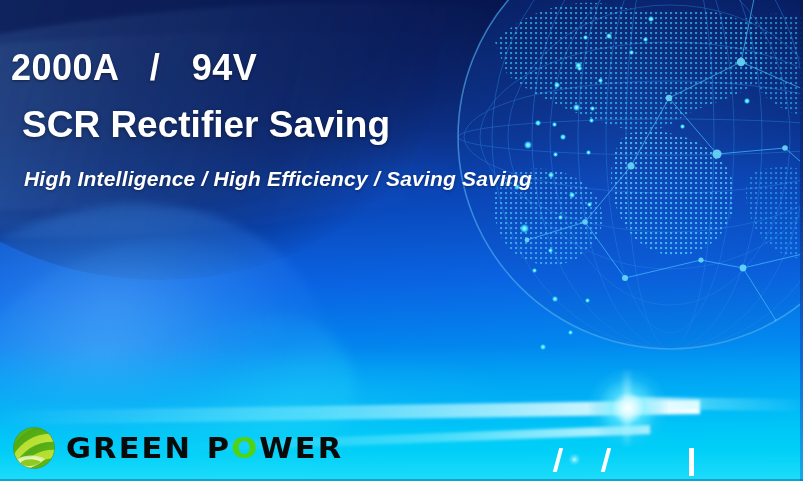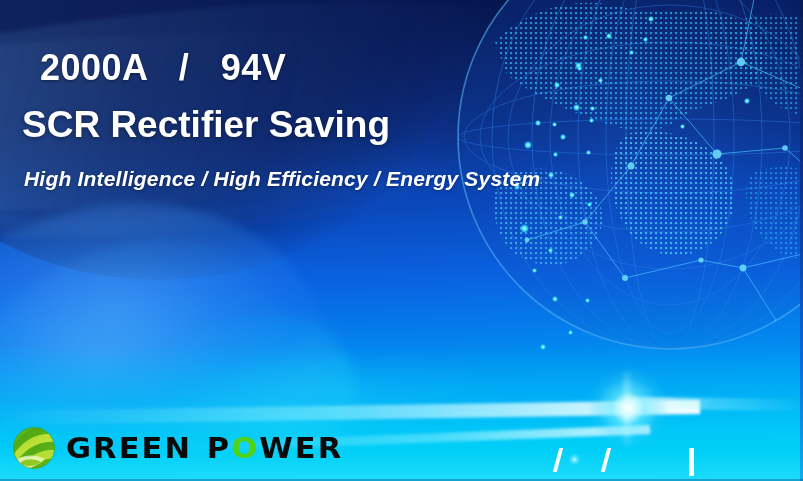--- a/index.html
+++ b/index.html
@@ -169,21 +169,21 @@
 
   .glow-dot {
     position: absolute;
     border-radius: 50%;
     background: radial-gradient(circle, #b9f6ff 0%, #3fe0ff 35%, rgba(40,200,255,0.25) 65%, rgba(40,200,255,0) 100%);
   }
 
   
   .line-spec {
     position: absolute;
-    left: 40px; top: 47px;
+    left: 11px; top: 47px;
     font-size: 36px;
     font-weight: bold;
     color: #ffffff;
     letter-spacing: 0.5px;
     white-space: pre;
     text-shadow: 0 1px 3px rgba(0,0,0,0.45);
   }
   .line-title {
     position: absolute;
     left: 22px; top: 104px;
@@ -406,21 +406,21 @@
 
   <div class="beam"></div>
   <div class="beam2"></div>
   <div class="beam-right"></div>
   <div class="star-v"></div>
   <div class="starburst"></div>
   <div class="glow-dot" style="left:568px; top:453px; width:13px; height:13px;"></div>
 
   <div class="line-spec">2000A   /   94V</div>
   <div class="line-title">SCR Rectifier Saving</div>
-  <div class="line-tag">High Intelligence / High Efficiency / Energy System</div>
+  <div class="line-tag">High Intelligence / High Efficiency / Saving Saving</div>
 
   <div class="logo">
     <div class="logo-mark">
       <svg width="44" height="44" viewBox="0 0 44 44">
         <defs>
           <clipPath id="ballclip">
               <circle cx="22" cy="22" r="20.5"></circle>
             </clipPath>
           <linearGradient id="gdark" x1="0" y1="0" x2="1" y2="1">
             <stop offset="0%" stop-color="#3f9b12"></stop>

